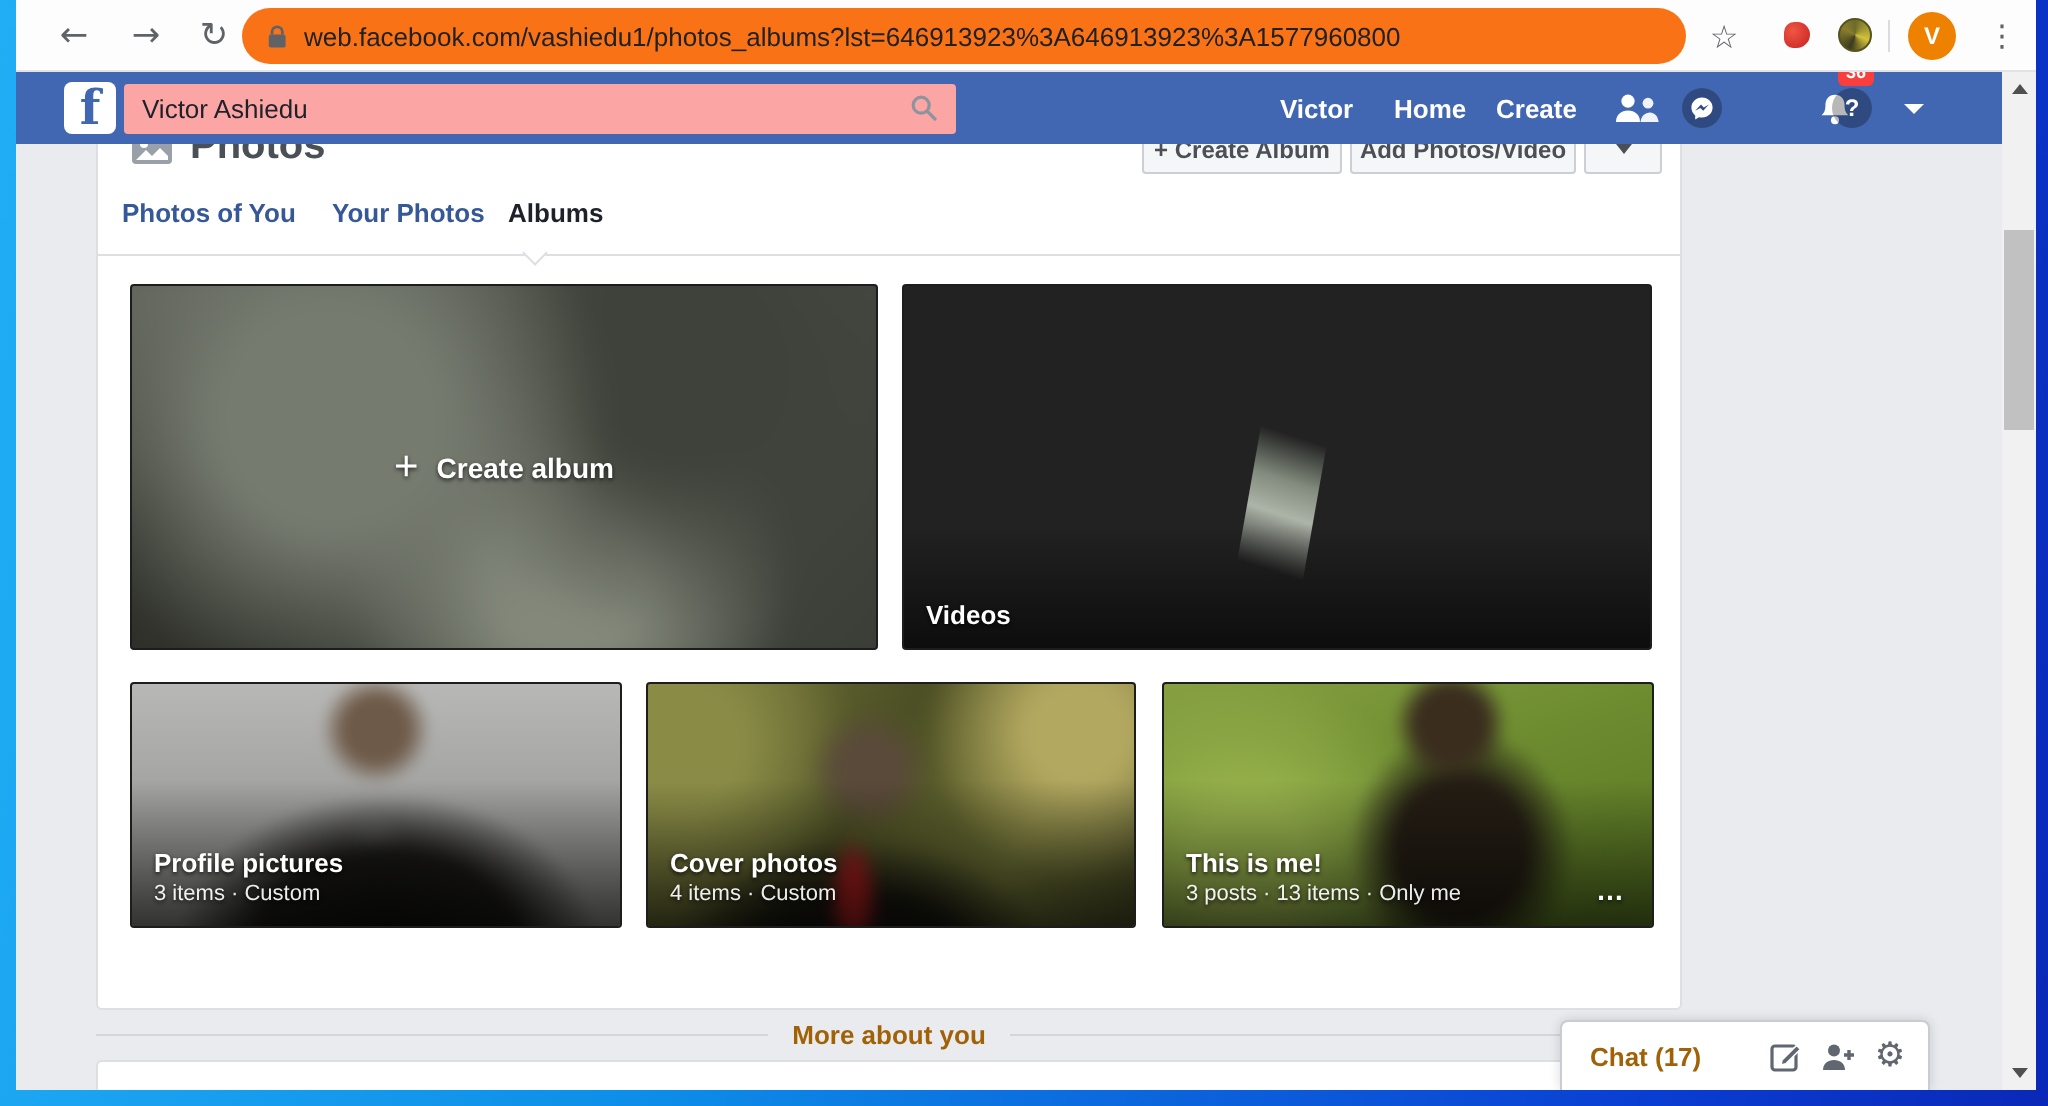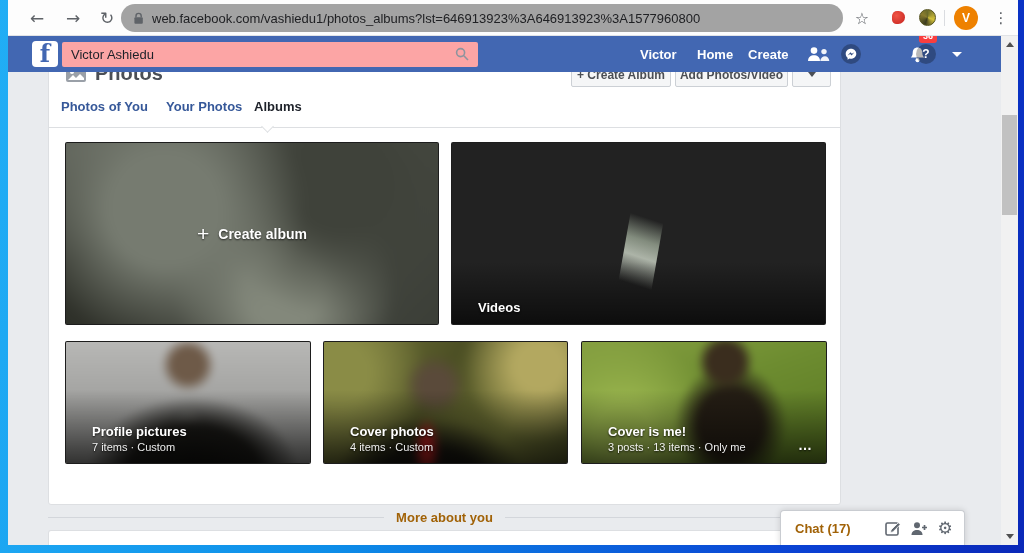--- a/index.html
+++ b/index.html
@@ -11,21 +11,21 @@
 
   .window { position:absolute; left:8px; top:0; width:1010px; height:545px;
     background:#e9ebee; overflow:hidden; }
 
   
   .toolbar { position:absolute; left:0; top:0; width:1010px; height:36px;
     background:#fdfdfd; border-bottom:1px solid #e1e3e6; z-index:40; }
   .tb-ico { position:absolute; top:0; height:36px; display:flex; align-items:center;
     justify-content:center; color:#5f6368; font-size:17px; font-family:"DejaVu Sans",sans-serif; cursor:pointer; }
   .omnibox { position:absolute; left:113px; top:4px; width:722px; height:28px;
-    background:#a3a3a3; border-radius:14px; display:flex; align-items:center; padding:0 12px; }
+    background:#f97316; border-radius:14px; display:flex; align-items:center; padding:0 12px; }
   .omnibox .url { font-size:13px; color:#202124; margin-left:8px; white-space:nowrap;
     overflow:hidden; }
   .ext-red { position:absolute; left:884px; top:11px; width:13px; height:13px;
     background:radial-gradient(circle at 35% 35%, #f05545, #c5221f); border-radius:45% 55% 60% 40%; }
   .ext-round { position:absolute; left:911px; top:9px; width:17px; height:17px; border-radius:50%;
     background:conic-gradient(#6b6b2a,#d4c23a 110deg,#3b3b1f 200deg,#8a7d2e 300deg,#6b6b2a);
     border:1px solid #55531f; }
   .tb-sep { position:absolute; left:936px; top:10px; width:1px; height:16px; background:#dadce0; }
   .tb-avatar { position:absolute; left:946px; top:6px; width:24px; height:24px; border-radius:50%;
     background:#ee8100; color:#fff; font-size:12px; font-weight:bold; display:flex;
@@ -102,21 +102,21 @@
       radial-gradient(circle at 85% 25%, #b3a860 0 10%, transparent 30%),
       radial-gradient(circle at 10% 30%, #8a8c46 0 12%, transparent 34%),
       linear-gradient(120deg,#7d7f40,#4c4f24 45%,#6c7034 72%,#3b3e1e); }
   .img-me { background:
       radial-gradient(circle at 58% 22%, #3a2d1e 0 9%, transparent 15%),
       radial-gradient(ellipse 30% 60% at 60% 65%, #241d14 0 40%, transparent 70%),
       radial-gradient(circle at 20% 70%, #9ab54e 0 12%, transparent 40%),
       linear-gradient(160deg,#8aa344 0%,#6d8c30 45%,#55731f 100%); }
   .tile-shade { position:absolute; left:0; right:0; bottom:0; height:60%;
     background:linear-gradient(transparent, rgba(0,0,0,.62)); }
-  .tile-label { position:absolute; left:26px; bottom:8px; color:#fff;
+  .tile-label { position:absolute; left:11px; bottom:8px; color:#fff;
     text-shadow:0 1px 2px rgba(0,0,0,.8); }
   .tile-label .t { font-size:13px; font-weight:bold; line-height:17px; }
   .tile-label .m { font-size:11px; opacity:.92; line-height:15px; }
   .center-label { position:absolute; inset:0; display:flex; align-items:center;
     justify-content:center; gap:9px; color:#fff; font-size:14px; font-weight:bold;
     text-shadow:0 1px 2px rgba(0,0,0,.7); }
   .plus { font-size:21px; font-weight:normal; line-height:14px; }
   .ellipsis { position:absolute; right:13px; bottom:10px; color:#fff; font-size:14px;
     font-weight:bold; letter-spacing:1px; text-shadow:0 1px 2px rgba(0,0,0,.8); cursor:pointer; }
 
@@ -255,38 +255,38 @@
           <div class="tile-label">
             <div class="t">Videos</div>
           </div>
         </div>
 
         <div class="tile" style="left:16px;top:280px;width:246px;height:123px;">
           <div class="bgimg img-profile blur3"></div>
           <div class="tile-shade"></div>
           <div class="tile-label">
             <div class="t">Profile pictures</div>
-            <div class="m">7 items · Custom</div>
+            <div class="m">3 items · Custom</div>
           </div>
         </div>
 
         <div class="tile" style="left:274px;top:280px;width:245px;height:123px;">
           <div class="bgimg img-cover blur4"></div>
           <div class="tile-shade"></div>
           <div class="tile-label">
             <div class="t">Cover photos</div>
             <div class="m">4 items · Custom</div>
           </div>
         </div>
 
         <div class="tile" style="left:532px;top:280px;width:246px;height:123px;">
           <div class="bgimg img-me blur3"></div>
           <div class="tile-shade"></div>
           <div class="tile-label">
-            <div class="t">Cover is me!</div>
+            <div class="t">This is me!</div>
             <div class="m">3 posts · 13 items · Only me</div>
           </div>
           <div class="ellipsis">…</div>
         </div>
       </div>
 
       <div class="more-row">
         <div class="line"></div>
         <div class="txt">More about you</div>
         <div class="line"></div>

